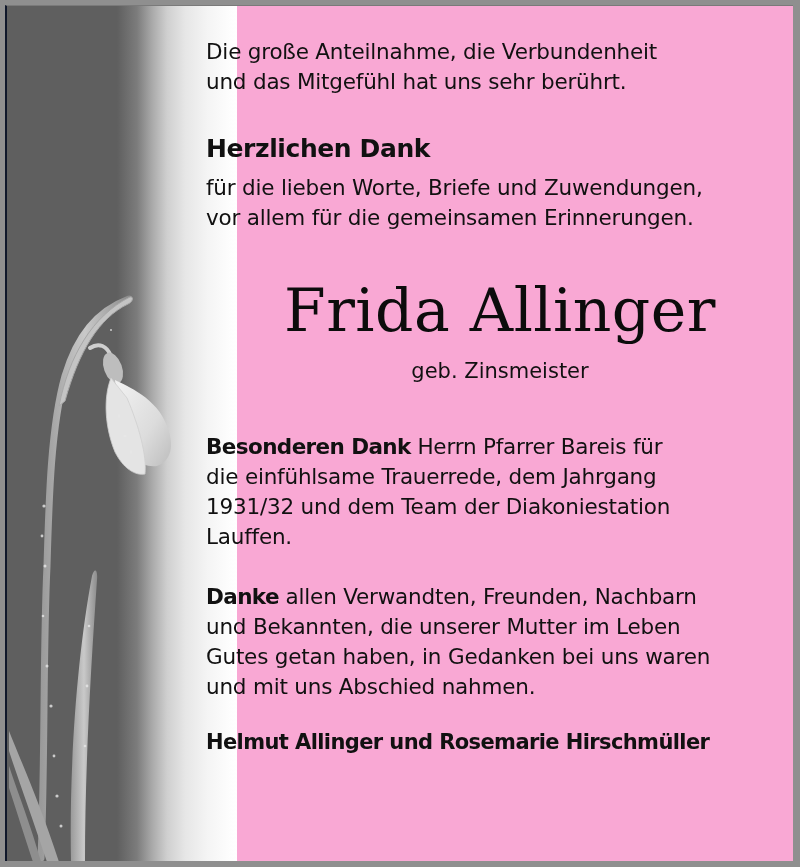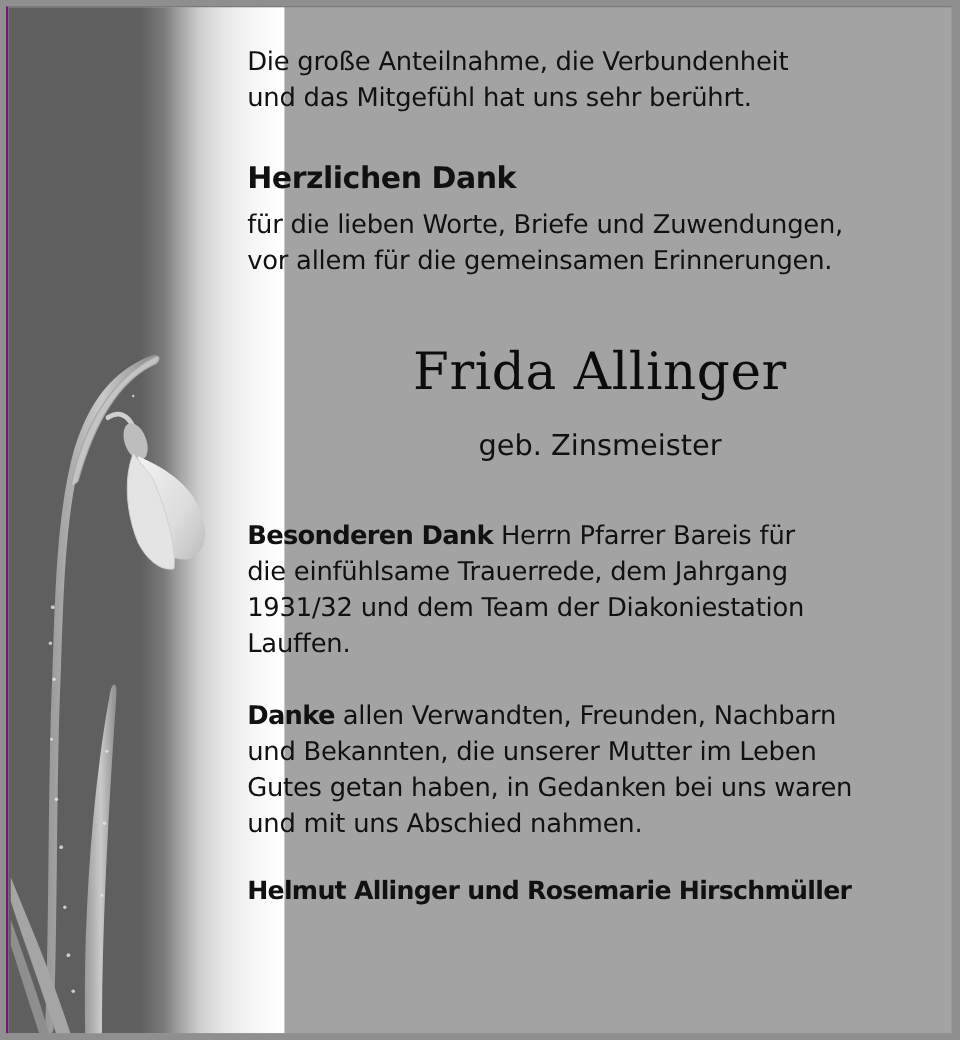--- a/index.html
+++ b/index.html
@@ -3,22 +3,22 @@
 <meta charset="utf-8">
 <style>
   html, body { margin: 0; padding: 0; }
   body {
     width: 800px; height: 867px; overflow: hidden;
     background: #8f8f8f;
     font-family: "DejaVu Sans", sans-serif;
   }
   .frame {
     position: absolute; left: 5px; top: 5px; width: 788px; height: 856px;
-    background: #a3a3a3;
-    border-left: 2px solid #701a75; border-top: 1px solid #7a7a7a;
+    background: #f9a8d4;
+    border-left: 2px solid #0f172a; border-top: 1px solid #7a7a7a;
     box-sizing: border-box;
     overflow: hidden;
   }
   .photo {
     position: absolute; left: 0; top: 0; width: 230px; height: 100%;
     background: linear-gradient(to right,
       #5f5f5f 0px, #5f5f5f 110px, #7c7c7c 130px, #a9a9a9 145px,
       #cfcfcf 160px, #e6e6e6 178px, #f4f4f4 200px, #fdfdfd 222px, #ffffff 230px);
   }
   .photo svg { position: absolute; left: 0; top: 0; }
@@ -26,24 +26,24 @@
     position: absolute; left: 199px; top: 0; right: 0; bottom: 0;
     color: #111;
   }
   .p { position: absolute; left: 0; margin: 0; font-size: 21.5px; line-height: 30px; letter-spacing: -0.2px; }
   .intro { top: 31px; }
   .thanks-head { top: 127px; font-size: 25px; font-weight: bold; line-height: 32px; letter-spacing: -0.4px; }
   .thanks-body { top: 167px; }
   .name {
     position: absolute; left: 0; width: 560px; top: 272px; text-align: center;
     font-family: "DejaVu Serif", serif;
-    font-size: 43px; line-height: 64px; letter-spacing: 0.5px; color: #0c0c0c;
+    font-size: 60px; line-height: 64px; letter-spacing: 0.5px; color: #0c0c0c;
     transform: translateX(14px);
   }
-  .maiden { position: absolute; left: 0; width: 560px; top: 352px; text-align: center; font-size: 24px; line-height: 26px; transform: translateX(14px); }
+  .maiden { position: absolute; left: 0; width: 560px; top: 352px; text-align: center; font-size: 21px; line-height: 26px; transform: translateX(14px); }
   .special { top: 426px; }
   .danke { top: 576px; }
   b.lead { font-weight: bold; letter-spacing: -0.6px; }
   .signers { position: absolute; left: 0; top: 719px; margin: 0; font-size: 21px; font-weight: bold; line-height: 34px; letter-spacing: -0.6px; }
   .place { top: 814px; }
   .line { display: block; white-space: nowrap; }
 </style>
 </head>
 <body>
 

